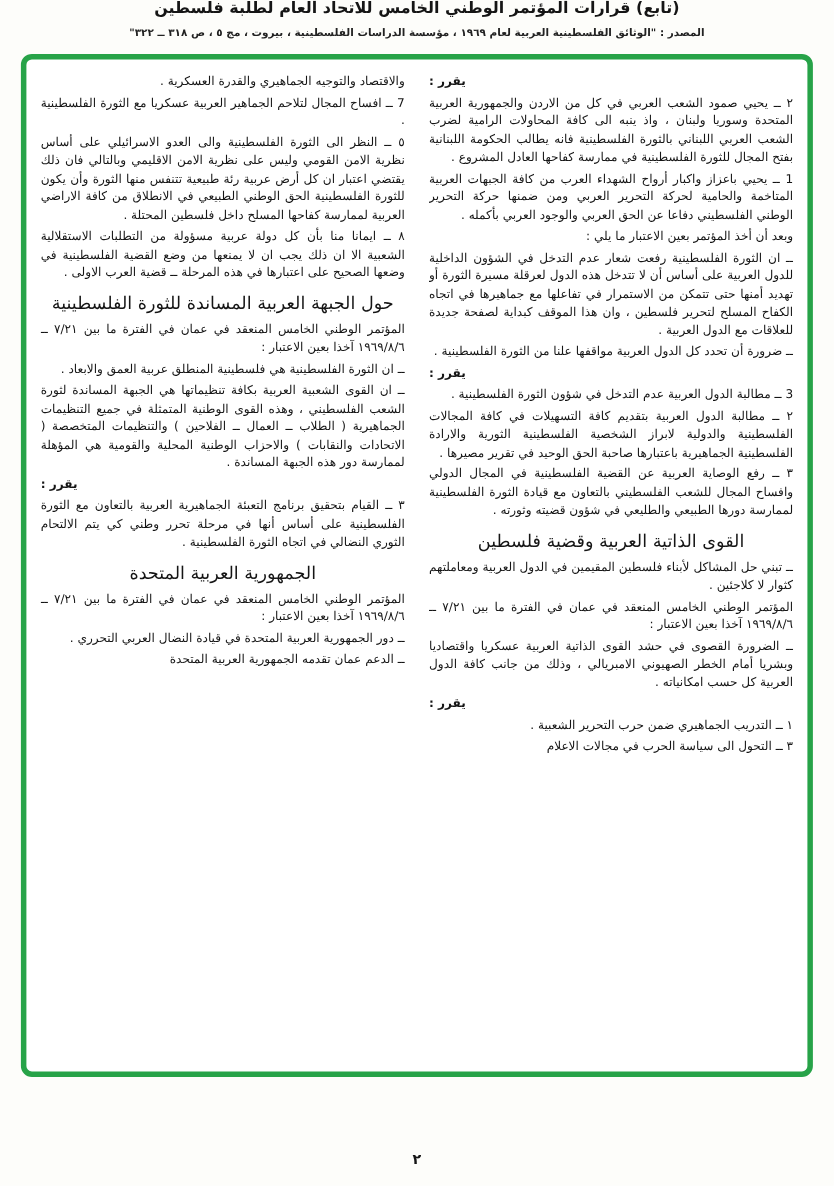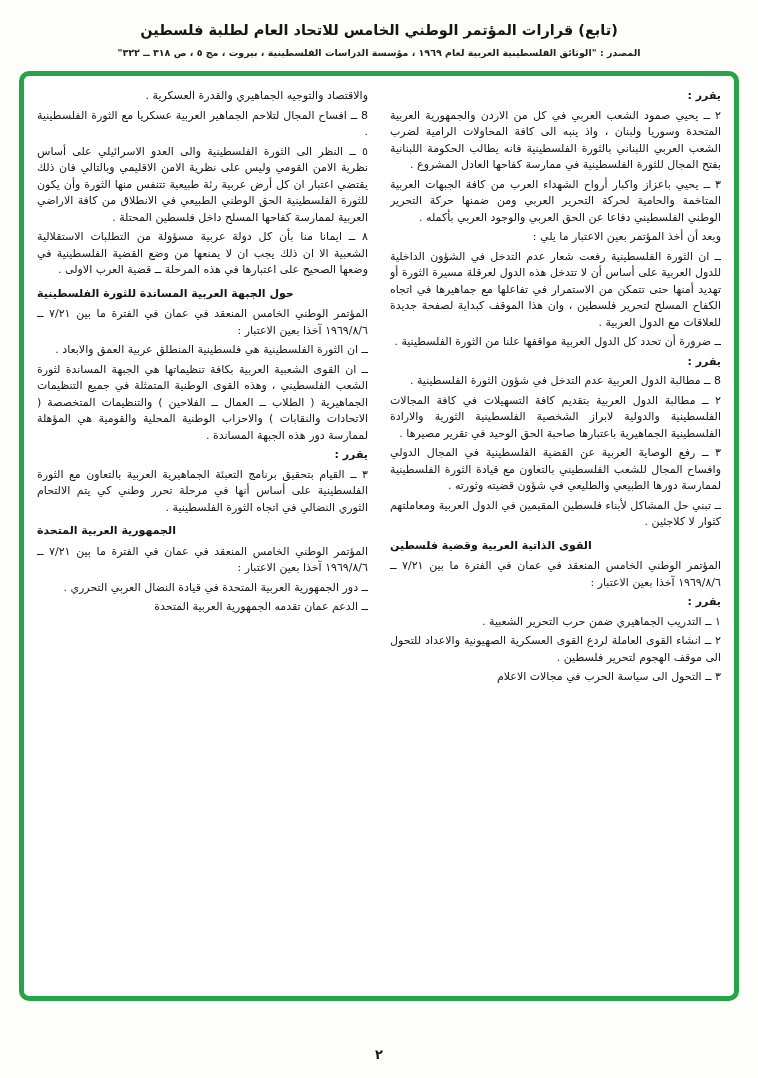--- a/index.html
+++ b/index.html
@@ -8,21 +8,20 @@
     background: #fdfdfa;
     color: #151515;
     font-family: "DejaVu Sans", sans-serif;
     direction: rtl;
     overflow: hidden;
   }
   .sheet {
     position: relative;
     width: 758px;
     height: 1078px;
-    padding-top: 22px;
   }
   .doc-header { text-align: center; }
   .doc-title {
     font-size: 14.5px;
     font-weight: bold;
     letter-spacing: 0;
   }
   .doc-source {
     margin-top: 9px;
     font-size: 9.5px;
@@ -50,26 +49,26 @@
   }
   p.para {
     font-size: 11px;
     line-height: 1.5;
     text-align: justify;
     text-justify: inter-word;
     margin-bottom: 3px;
   }
   p.label {
     font-weight: bold;
-    text-align: right;
+    text-align: left;
   }
   p.heading {
-    font-weight: bold;
-    font-size: 11px;
-    text-align: left;
+    font-weight: normal;
+    font-size: 16px;
+    text-align: center;
     margin: 7px 0 4px 0;
   }
   .pagenum {
     position: absolute;
     bottom: 16px;
     left: 0;
     right: 0;
     text-align: center;
     font-size: 13px;
     font-weight: bold;
@@ -83,39 +82,39 @@
   <header class="doc-header">
     <h1 class="doc-title">(تابع) قرارات المؤتمر الوطني الخامس للاتحاد العام لطلبة فلسطين</h1>
     <div class="doc-source">المصدر : "الوثائق الفلسطينية العربية لعام ١٩٦٩ ، مؤسسة الدراسات الفلسطينية ، بيروت ، مج ٥ ، ص ٣١٨ ــ ٣٢٢"</div>
   </header>
 
   <div class="frame">
     <div class="cols">
       <div class="col">
           <p class="para label">يقرر :</p>
           <p class="para para">٢ ــ يحيي صمود الشعب العربي في كل من الاردن والجمهورية العربية المتحدة وسوريا ولبنان ، واذ ينبه الى كافة المحاولات الرامية لضرب الشعب العربي اللبناني بالثورة الفلسطينية فانه يطالب الحكومة اللبنانية بفتح المجال للثورة الفلسطينية في ممارسة كفاحها العادل المشروع .</p>
-          <p class="para para">٣ ــ يحيي باعزاز واكبار أرواح الشهداء العرب من كافة الجبهات العربية المتاخمة والحامية لحركة التحرير العربي ومن ضمنها حركة التحرير الوطني الفلسطيني دفاعا عن الحق العربي والوجود العربي بأكمله .</p>
+          <p class="para para">1 ــ يحيي باعزاز واكبار أرواح الشهداء العرب من كافة الجبهات العربية المتاخمة والحامية لحركة التحرير العربي ومن ضمنها حركة التحرير الوطني الفلسطيني دفاعا عن الحق العربي والوجود العربي بأكمله .</p>
           <p class="para para">وبعد أن أخذ المؤتمر بعين الاعتبار ما يلي :</p>
           <p class="para para">ــ ان الثورة الفلسطينية رفعت شعار عدم التدخل في الشؤون الداخلية للدول العربية على أساس أن لا تتدخل هذه الدول لعرقلة مسيرة الثورة أو تهديد أمنها حتى تتمكن من الاستمرار في تفاعلها مع جماهيرها في اتجاه الكفاح المسلح لتحرير فلسطين ، وان هذا الموقف كبداية لصفحة جديدة للعلاقات مع الدول العربية .</p>
           <p class="para para">ــ ضرورة أن تحدد كل الدول العربية مواقفها علنا من الثورة الفلسطينية .</p>
           <p class="para label">يقرر :</p>
-          <p class="para para">8 ــ مطالبة الدول العربية عدم التدخل في شؤون الثورة الفلسطينية .</p>
+          <p class="para para">3 ــ مطالبة الدول العربية عدم التدخل في شؤون الثورة الفلسطينية .</p>
           <p class="para para">٢ ــ مطالبة الدول العربية بتقديم كافة التسهيلات في كافة المجالات الفلسطينية والدولية لابراز الشخصية الفلسطينية الثورية والارادة الفلسطينية الجماهيرية باعتبارها صاحبة الحق الوحيد في تقرير مصيرها .</p>
           <p class="para para">٣ ــ رفع الوصاية العربية عن القضية الفلسطينية في المجال الدولي وافساح المجال للشعب الفلسطيني بالتعاون مع قيادة الثورة الفلسطينية لممارسة دورها الطبيعي والطليعي في شؤون قضيته وثورته .</p>
+          <p class="para heading">القوى الذاتية العربية وقضية فلسطين</p>
           <p class="para para">ــ تبني حل المشاكل لأبناء فلسطين المقيمين في الدول العربية ومعاملتهم كثوار لا كلاجئين .</p>
-          <p class="para heading">القوى الذاتية العربية وقضية فلسطين</p>
           <p class="para para">المؤتمر الوطني الخامس المنعقد في عمان في الفترة ما بين ٧/٢١ ــ ١٩٦٩/٨/٦ آخذا بعين الاعتبار :</p>
+          <p class="para para">ــ الضرورة القصوى في حشد القوى الذاتية العربية عسكريا واقتصاديا وبشريا أمام الخطر الصهيوني الامبريالي ، وذلك من جانب كافة الدول العربية كل حسب امكانياته .</p>
           <p class="para label">يقرر :</p>
           <p class="para para">١ ــ التدريب الجماهيري ضمن حرب التحرير الشعبية .</p>
-          <p class="para para">٢ ــ انشاء القوى العاملة لردع القوى العسكرية الصهيونية والاعداد للتحول الى موقف الهجوم لتحرير فلسطين .</p>
           <p class="para para">٣ ــ التحول الى سياسة الحرب في مجالات الاعلام</p>
         </div>
       <div class="col">
           <p class="para para">والاقتصاد والتوجيه الجماهيري والقدرة العسكرية .</p>
-          <p class="para para">8 ــ افساح المجال لتلاحم الجماهير العربية عسكريا مع الثورة الفلسطينية .</p>
+          <p class="para para">7 ــ افساح المجال لتلاحم الجماهير العربية عسكريا مع الثورة الفلسطينية .</p>
           <p class="para para">٥ ــ النظر الى الثورة الفلسطينية والى العدو الاسرائيلي على أساس نظرية الامن القومي وليس على نظرية الامن الاقليمي وبالتالي فان ذلك يقتضي اعتبار ان كل أرض عربية رئة طبيعية تتنفس منها الثورة وأن يكون للثورة الفلسطينية الحق الوطني الطبيعي في الانطلاق من كافة الاراضي العربية لممارسة كفاحها المسلح داخل فلسطين المحتلة .</p>
           <p class="para para">٨ ــ ايمانا منا بأن كل دولة عربية مسؤولة من التطلبات الاستقلالية الشعبية الا ان ذلك يجب ان لا يمنعها من وضع القضية الفلسطينية في وضعها الصحيح على اعتبارها في هذه المرحلة ــ قضية العرب الاولى .</p>
           <p class="para heading">حول الجبهة العربية المساندة للثورة الفلسطينية</p>
           <p class="para para">المؤتمر الوطني الخامس المنعقد في عمان في الفترة ما بين ٧/٢١ ــ ١٩٦٩/٨/٦ آخذا بعين الاعتبار :</p>
           <p class="para para">ــ ان الثورة الفلسطينية هي فلسطينية المنطلق عربية العمق والابعاد .</p>
           <p class="para para">ــ ان القوى الشعبية العربية بكافة تنظيماتها هي الجبهة المساندة لثورة الشعب الفلسطيني ، وهذه القوى الوطنية المتمثلة في جميع التنظيمات الجماهيرية ( الطلاب ــ العمال ــ الفلاحين ) والتنظيمات المتخصصة ( الاتحادات والنقابات ) والاحزاب الوطنية المحلية والقومية هي المؤهلة لممارسة دور هذه الجبهة المساندة .</p>
           <p class="para label">يقرر :</p>
           <p class="para para">٣ ــ القيام بتحقيق برنامج التعبئة الجماهيرية العربية بالتعاون مع الثورة الفلسطينية على أساس أنها في مرحلة تحرر وطني كي يتم الالتحام الثوري النضالي في اتجاه الثورة الفلسطينية .</p>
           <p class="para heading">الجمهورية العربية المتحدة</p>
           <p class="para para">المؤتمر الوطني الخامس المنعقد في عمان في الفترة ما بين ٧/٢١ ــ ١٩٦٩/٨/٦ آخذا بعين الاعتبار :</p>

